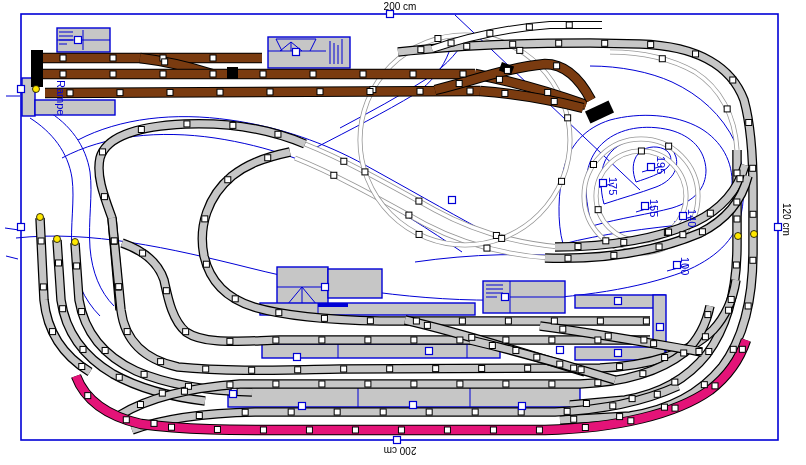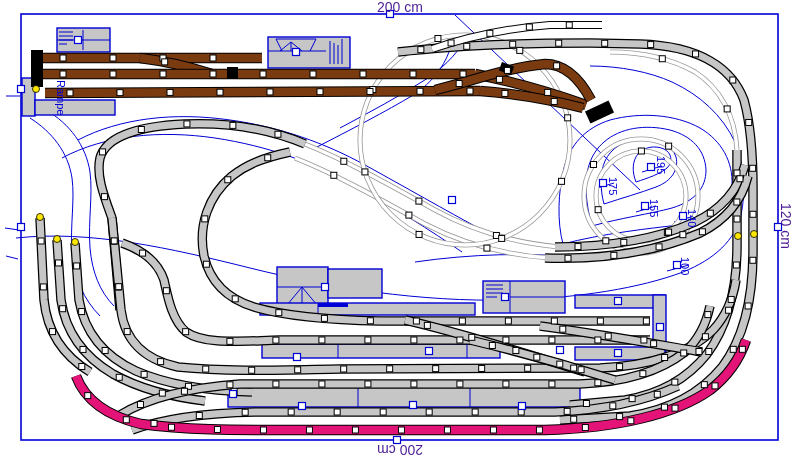--- a/index.html
+++ b/index.html
@@ -1,19 +1,19 @@
 <!DOCTYPE html>
 <html><head>
 <meta charset="utf-8">
 <style>
   html,body{margin:0;padding:0;background:#fff;}
   #stage{position:relative;width:806px;height:465px;background:#fff;overflow:hidden;
          font-family:"Liberation Sans", sans-serif;}
   #plan{position:absolute;left:0;top:0;}
-  .dim-label{position:absolute;color:#4c1d95;font-size:14px;line-height:14px;
+  .dim-label{position:absolute;color:#000000;font-size:10px;line-height:14px;
              font-family:"Liberation Sans", sans-serif;white-space:nowrap;}
   .dim-top{left:352px;top:0px;width:96px;text-align:center;}
   .dim-bottom{left:352px;top:443px;width:96px;text-align:center;transform:rotate(180deg);}
   .dim-right{left:779px;top:203px;writing-mode:vertical-rl;}
   .ramp-label{position:absolute;left:55px;top:80px;writing-mode:vertical-rl;
               color:#0000d6;font-size:11px;font-family:"Liberation Sans", sans-serif;}
   .ev-label{position:absolute;writing-mode:vertical-rl;color:#0000d6;font-size:11px;
             line-height:12px;font-family:"Liberation Sans", sans-serif;}
 </style>
 </head>

